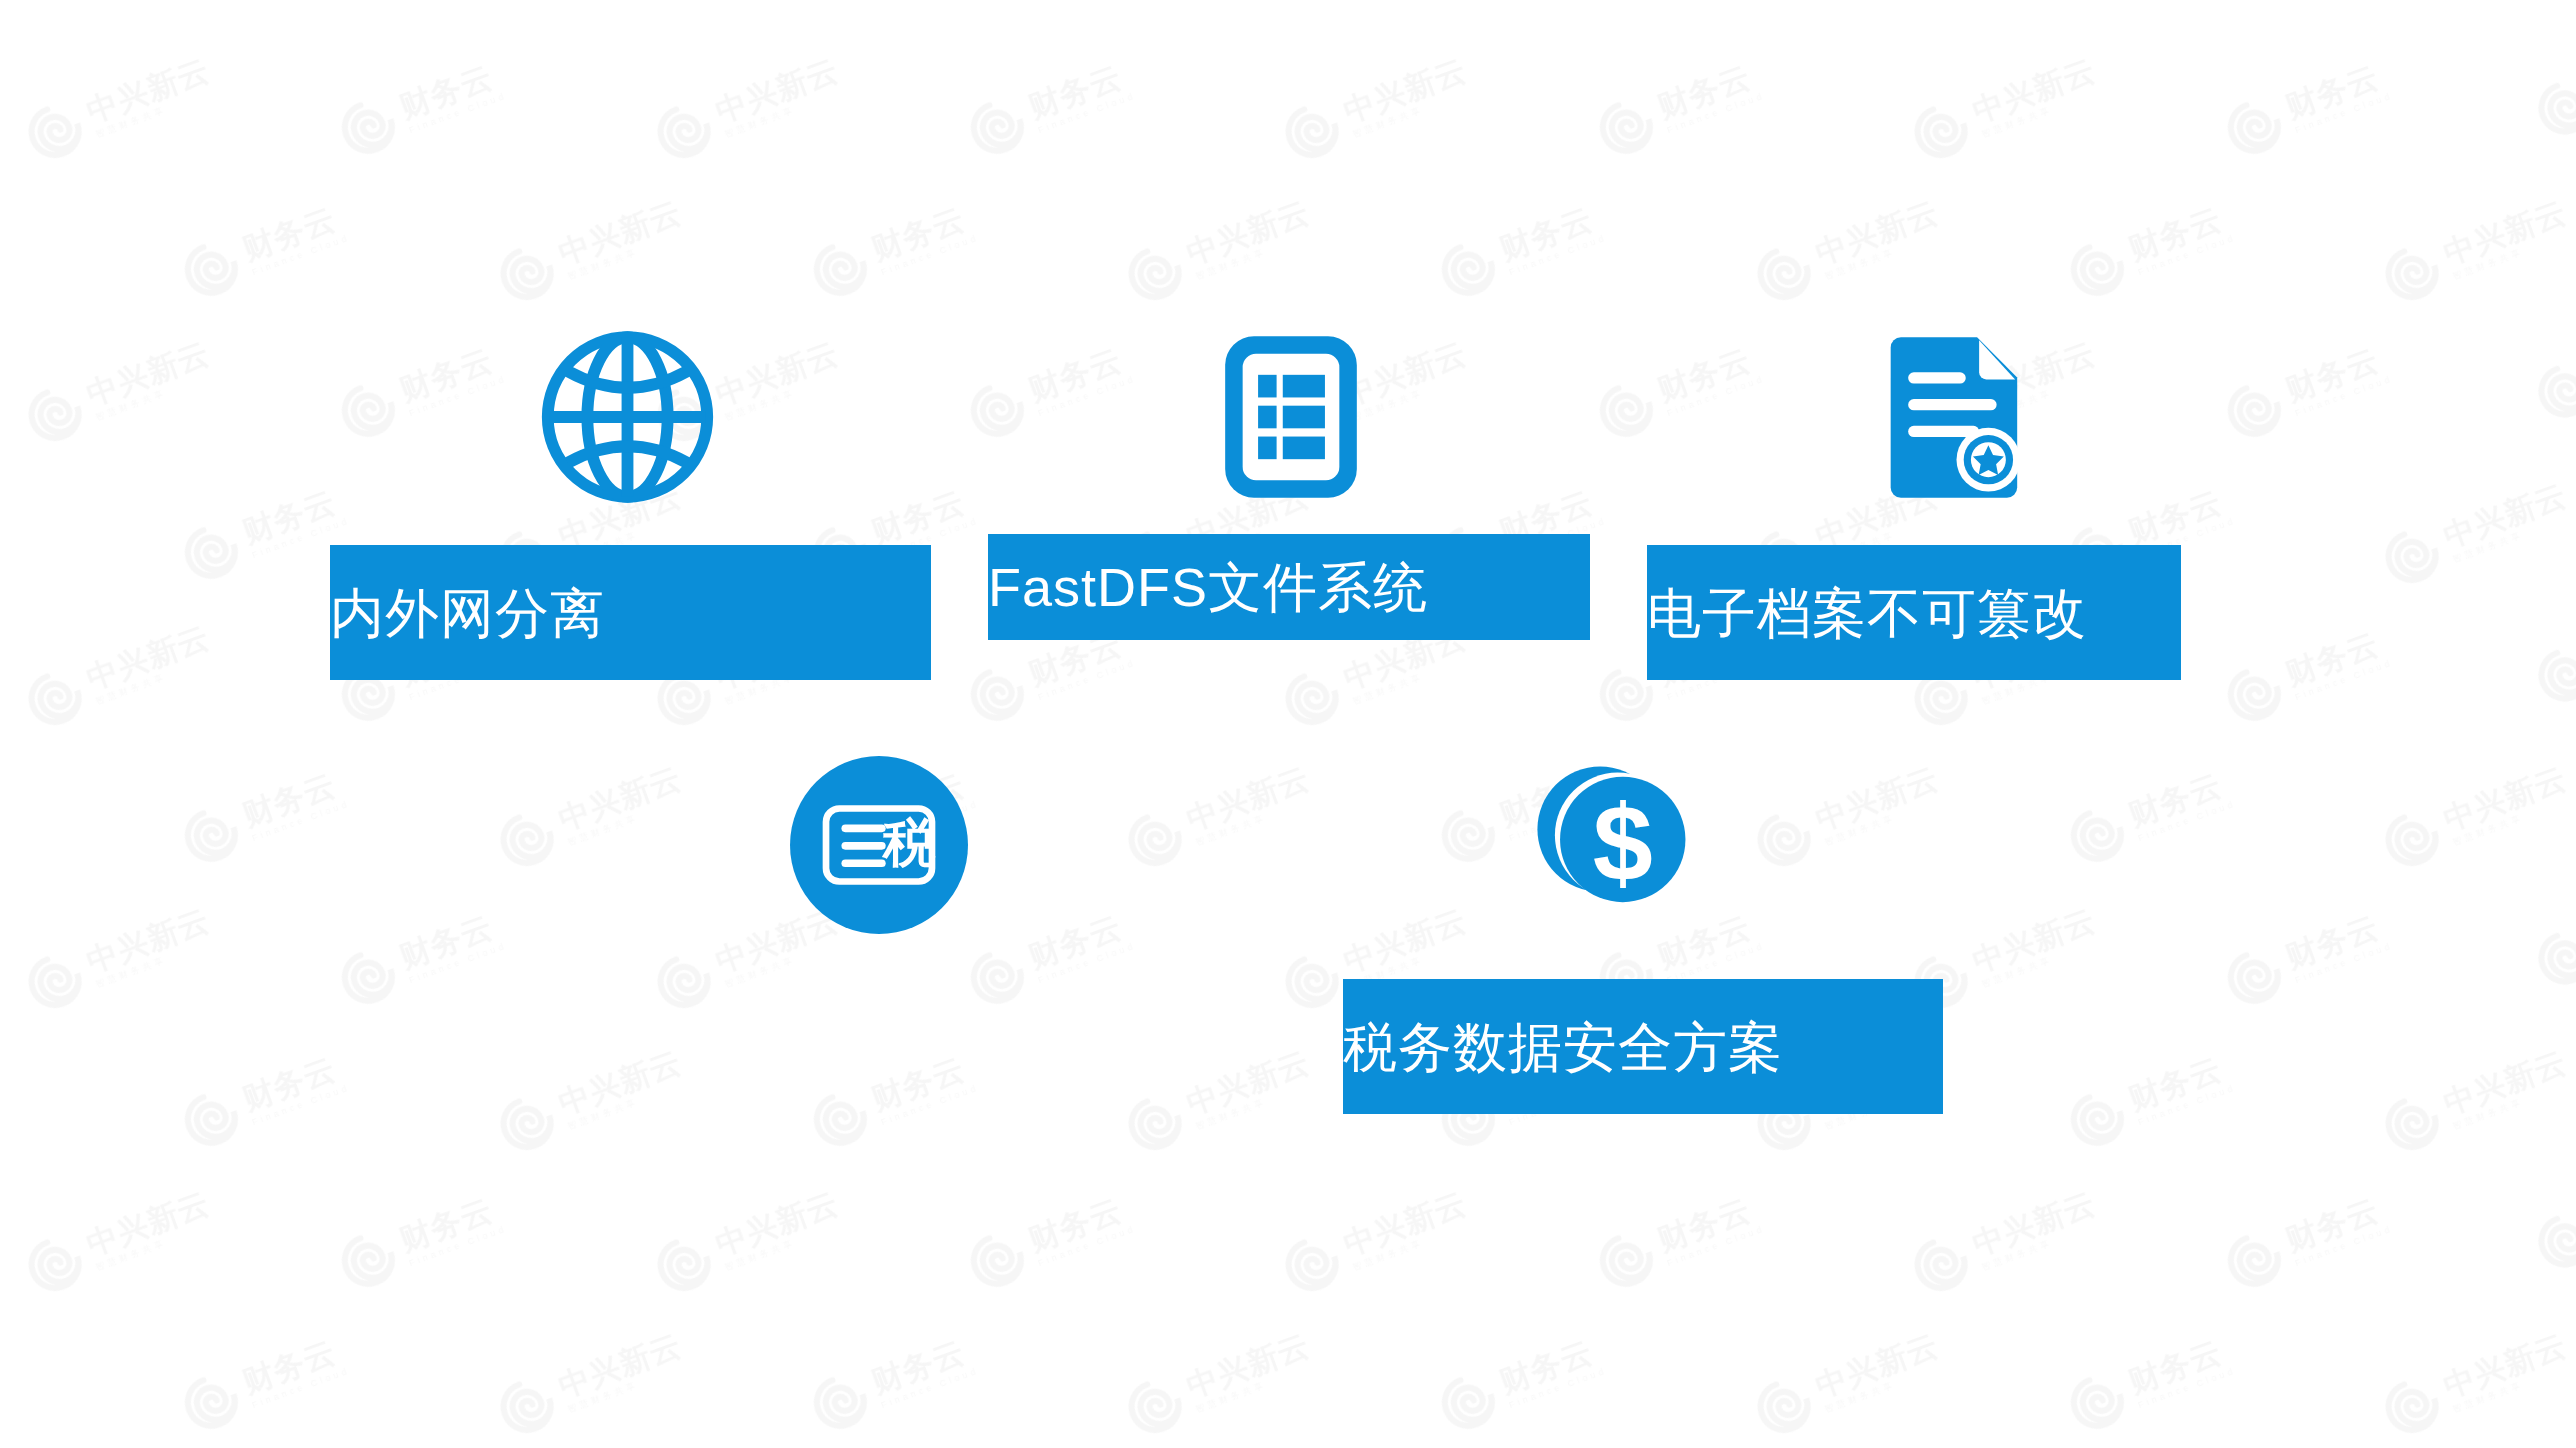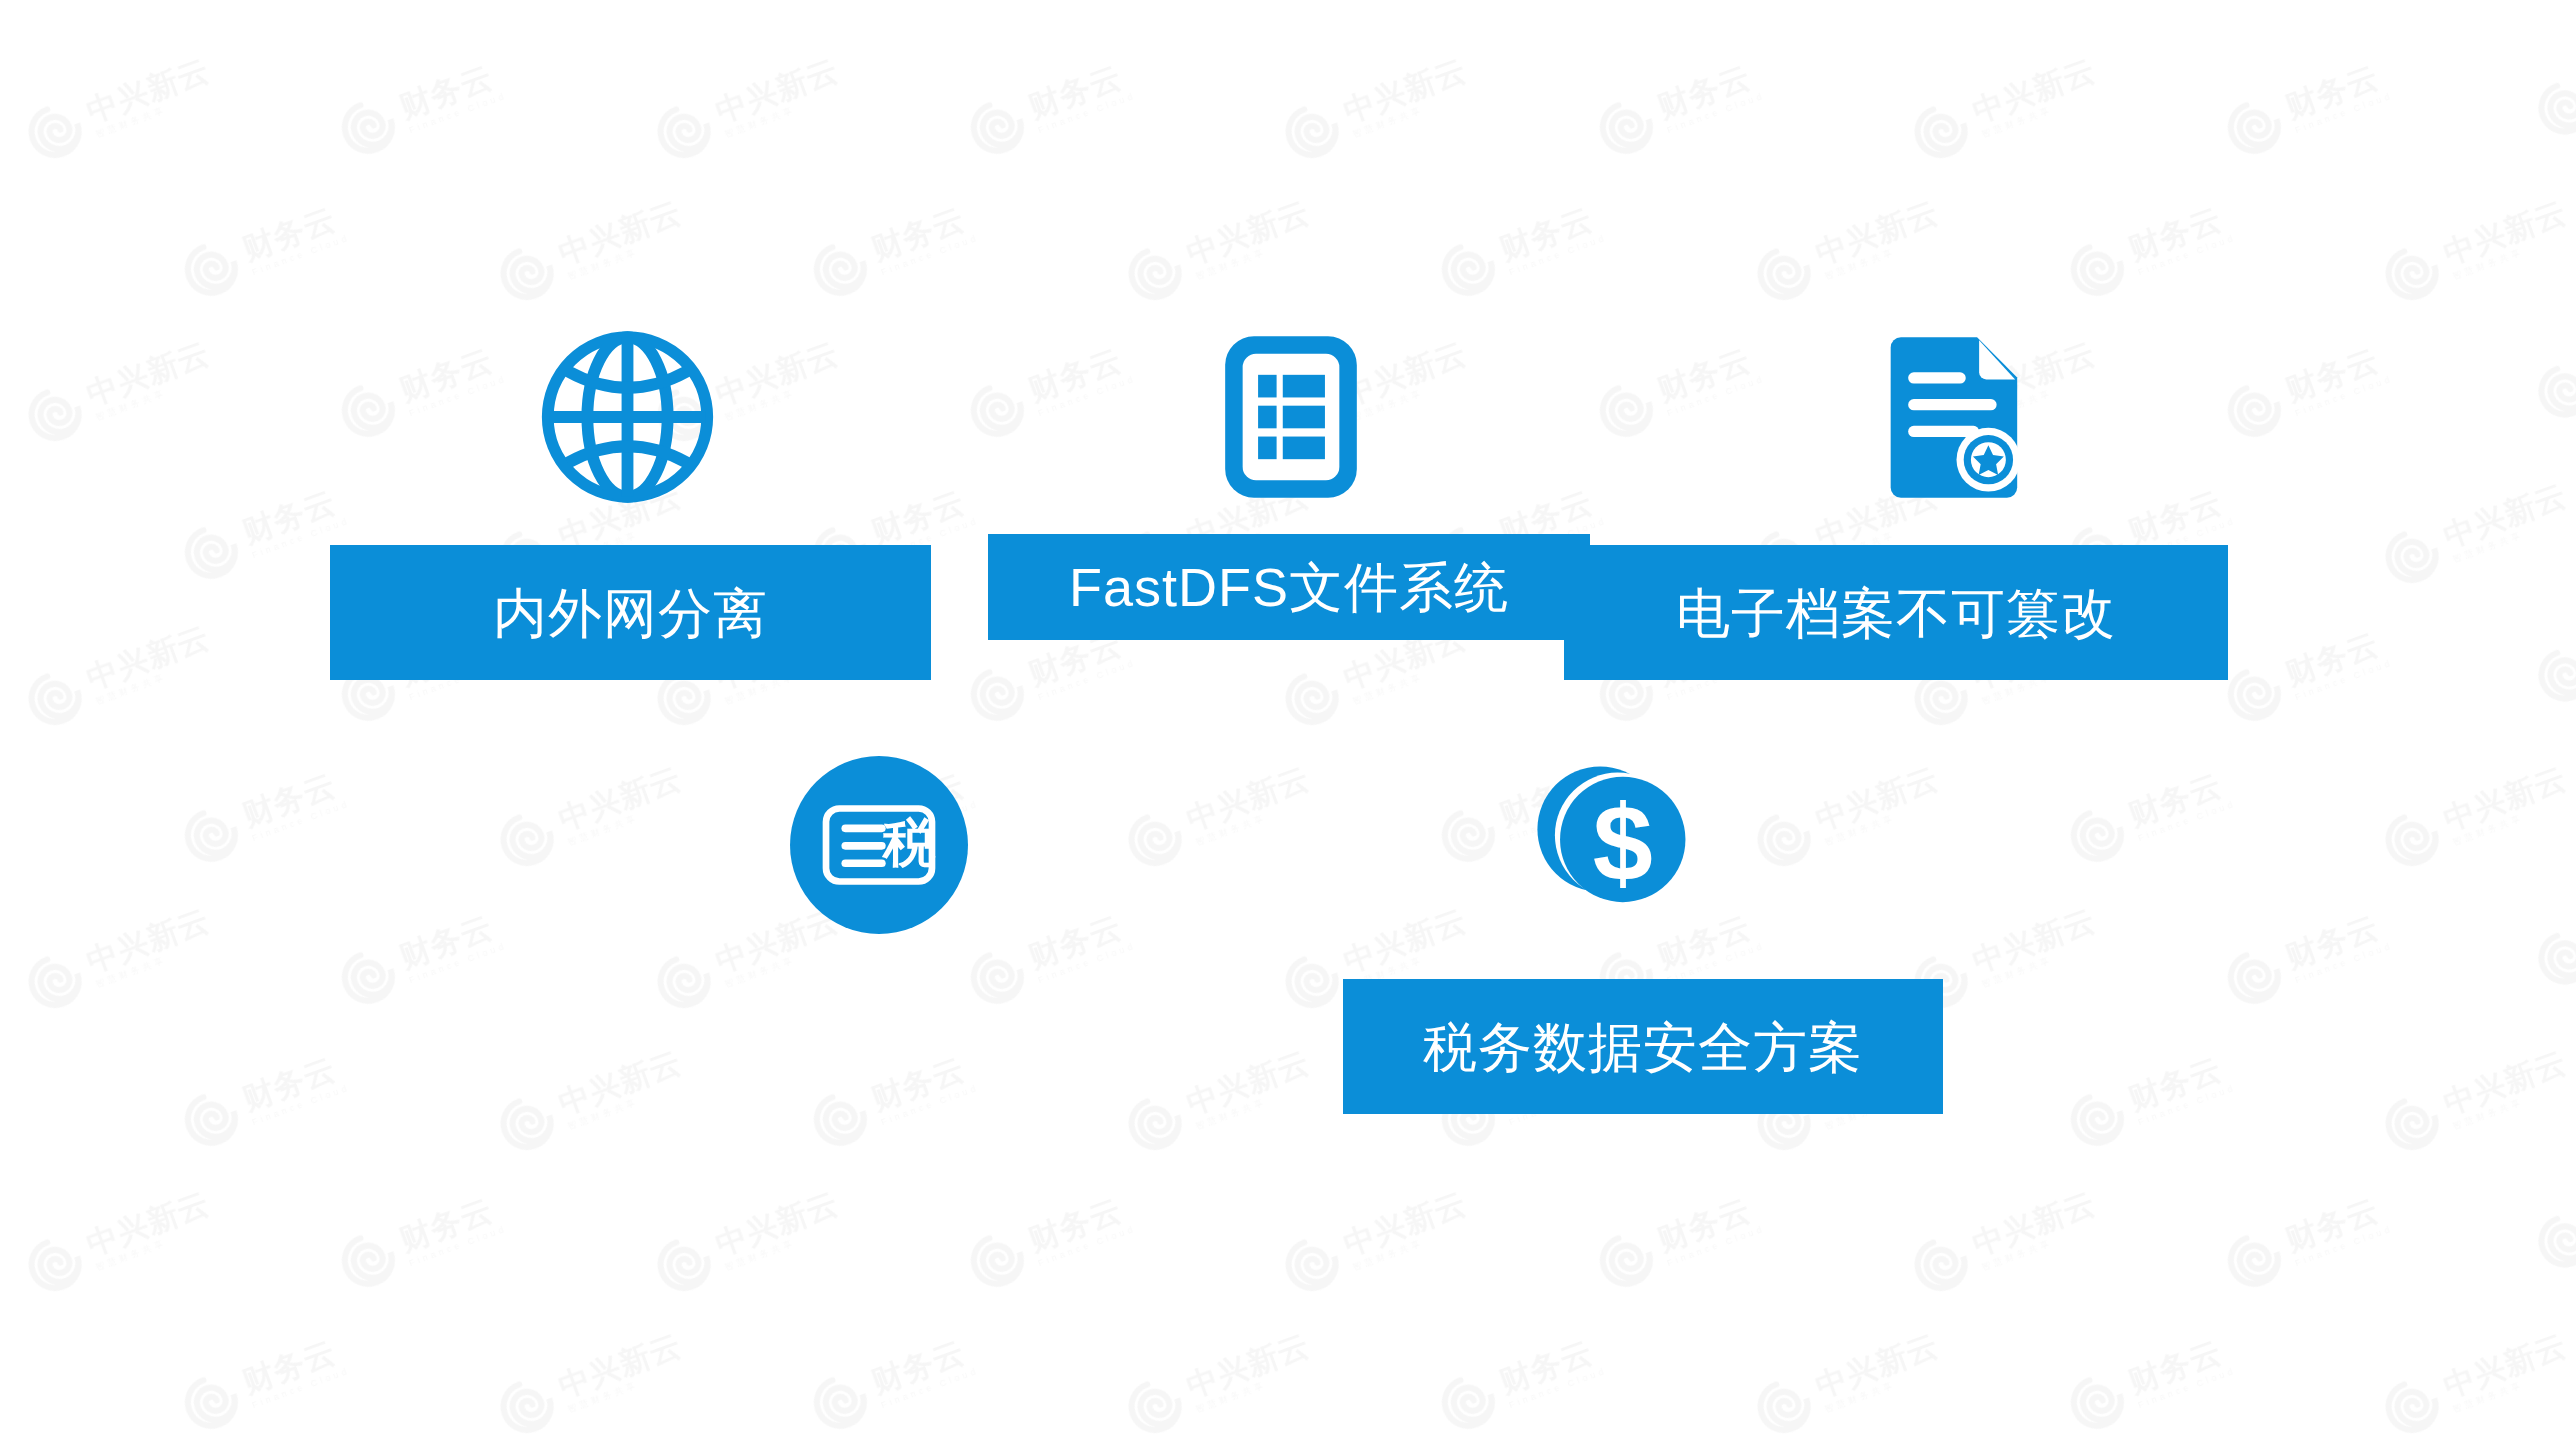--- a/index.html
+++ b/index.html
@@ -68,36 +68,36 @@
     position: absolute;
     display: flex;
     align-items: flex-end;
     justify-content: center;
   }
   .label-box {
     position: absolute;
     background: #0b8ed8;
     display: flex;
     align-items: center;
-    justify-content: center;
+    justify-content: flex-start;
     box-sizing: border-box;
   }
   .label-text {
     color: #ffffff;
     font-size: 54px;
     font-weight: 400;
     letter-spacing: 1px;
     white-space: nowrap;
     line-height: 1;
   }
 
   
   #label-box-1 { left: 330px;  top: 545px; width: 601px; height: 135px; }
   #label-box-2 { left: 988px; top: 534px; width: 602px; height: 106px; }
-  #label-box-3 { left: 1564px; top: 545px; width: 664px; height: 135px; }
+  #label-box-3 { left: 1647px; top: 545px; width: 534px; height: 135px; }
   
   #label-box-4 { left: 578px; top: 979px; width: 602px; height: 135px; }
   #label-box-5 { left: 1343px; top: 979px; width: 600px; height: 135px; }
 
   #icon-wrap-1 { left: 541px; top: 327px; width: 173px; height: 180px; }
   #icon-wrap-2 { left: 1222px; top: 327px; width: 138px; height: 180px; }
   #icon-wrap-3 { left: 1879px; top: 327px; width: 155px; height: 180px; }
   #icon-wrap-4 { left: 790px; top: 756px; width: 178px; height: 178px; }
   #icon-wrap-5 { left: 1522px; top: 752px; width: 184px; height: 180px; }
 

